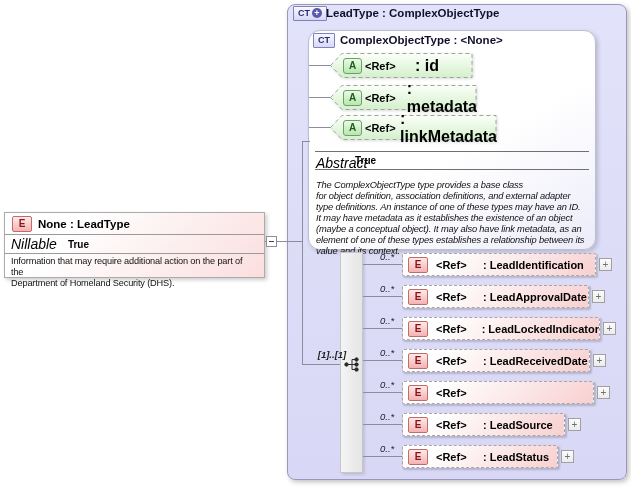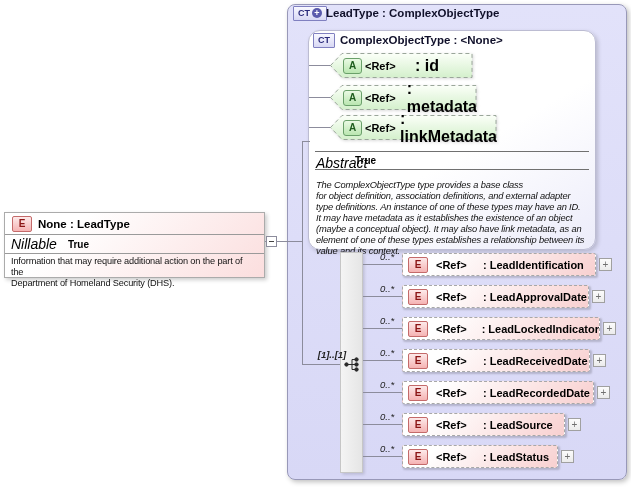--- a/index.html
+++ b/index.html
@@ -251,21 +251,20 @@
       <span class="chip-e">E</span>
       <span class="el-ref">&lt;Ref&gt;</span>
       <span class="el-name">: LeadReceivedDate</span>
     </div>
     <span class="expand-btn">+</span>
   </div>
   <div class="el-row" style="top:381px;">
     <div class="el-box" style="width:192px;">
       <span class="chip-e">E</span>
       <span class="el-ref">&lt;Ref&gt;</span>
-      <span class="el-name">: LeadRecordedDate</span>
     </div>
     <span class="expand-btn">+</span>
   </div>
   <div class="el-row" style="top:413px;">
     <div class="el-box" style="width:163px;">
       <span class="chip-e">E</span>
       <span class="el-ref">&lt;Ref&gt;</span>
       <span class="el-name">: LeadSource</span>
     </div>
     <span class="expand-btn">+</span>

